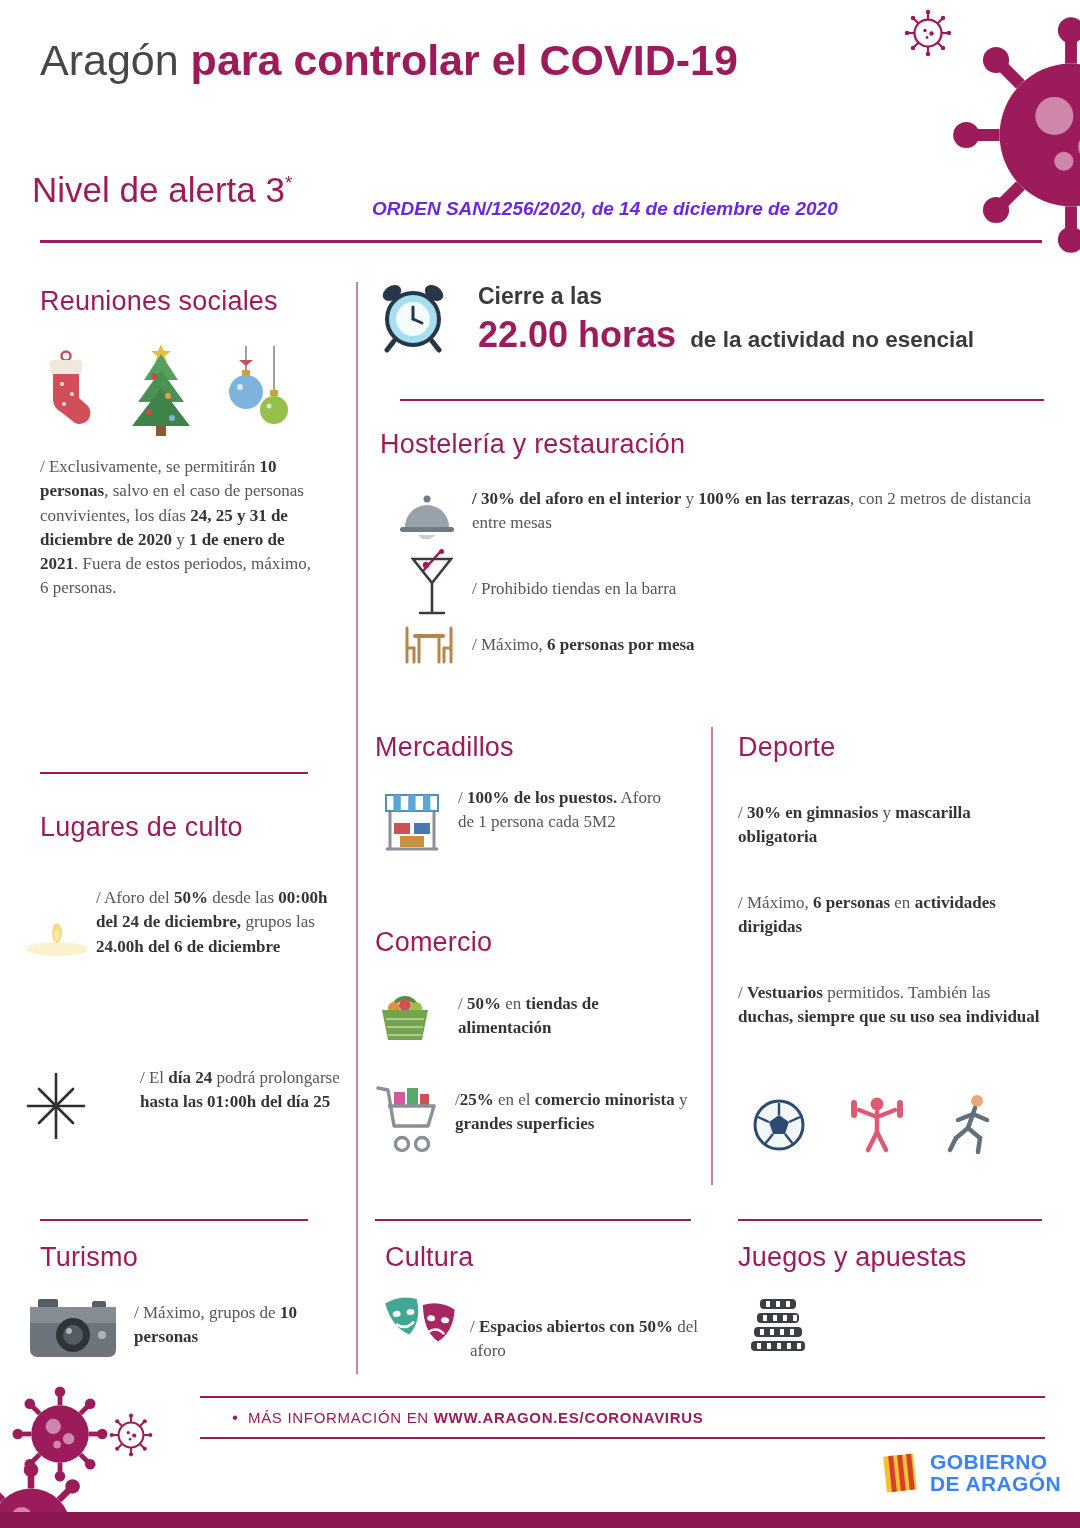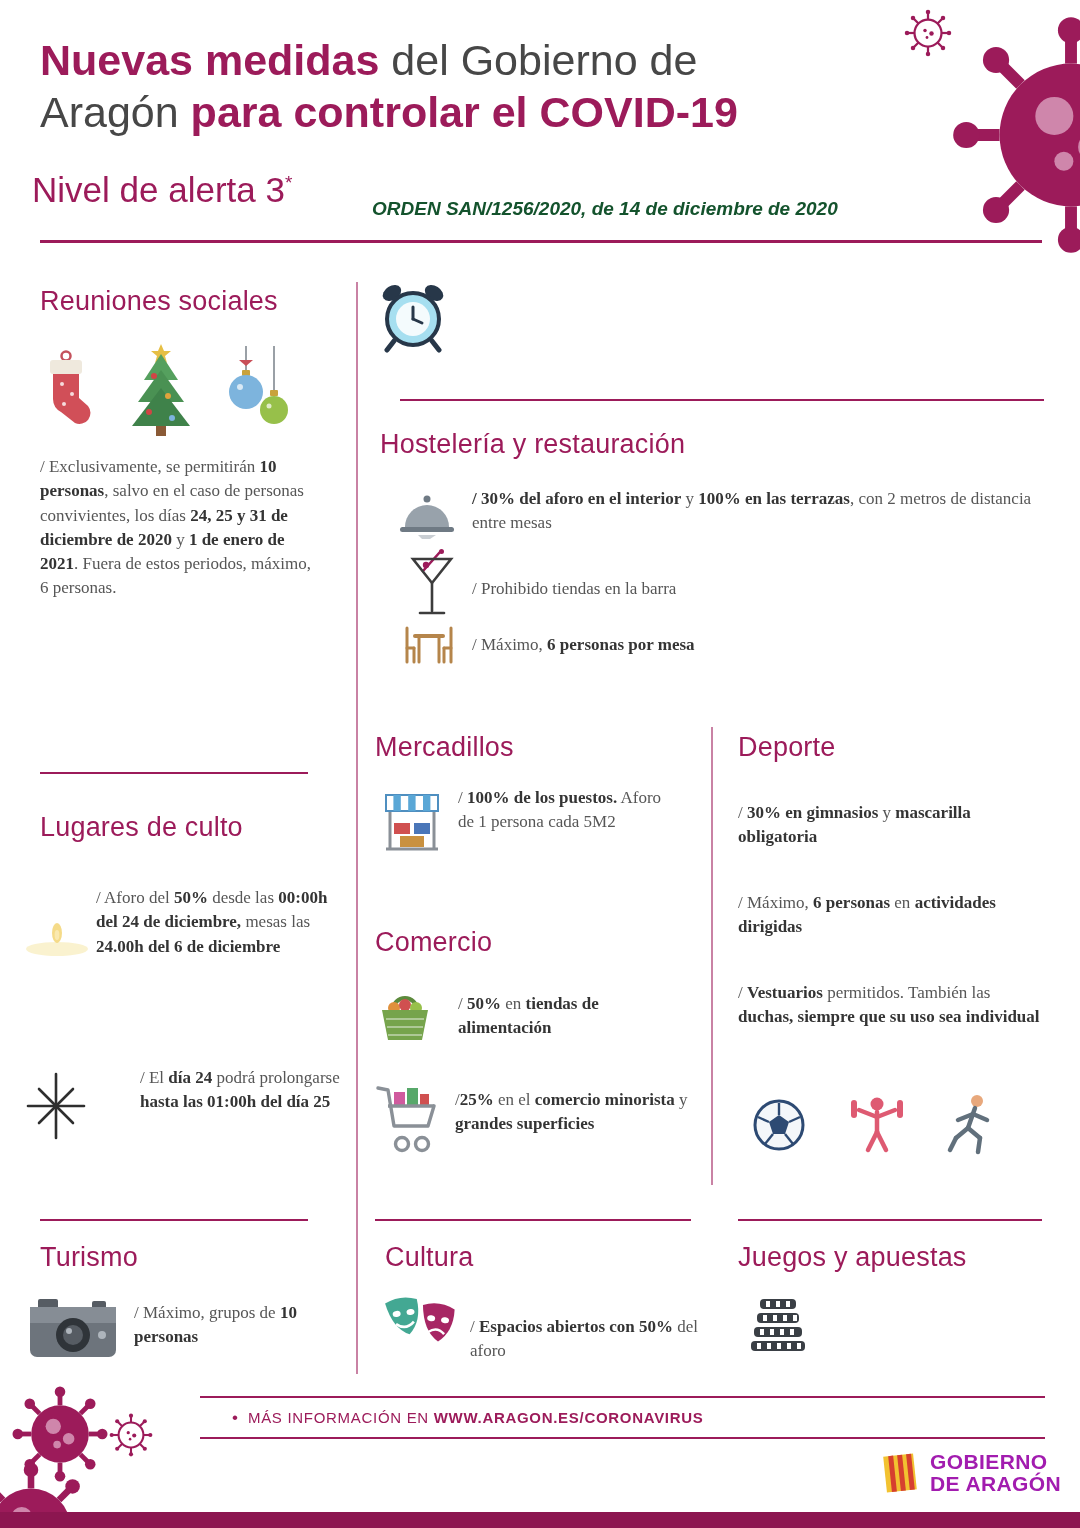--- a/index.html
+++ b/index.html
@@ -14,21 +14,21 @@
   .abs{position:absolute;}
   .accent{color:var(--accent);}
   .tbold{font-weight:700;}
   .b{font-weight:700;color:#343434;}
   .sec-heading{font-size:27px;font-weight:400;color:var(--accent);letter-spacing:.2px;}
   .body-text{font-size:17px;line-height:1.43;color:var(--body-col);font-family:Liberation Serif, serif;}
   .rule{background:var(--accent);height:2px;}
   .vline{background:rgba(156,27,90,.55);width:2px;}
   .icon{display:inline-block;line-height:0;}
   svg{display:block;}
-  .logo-text{font-size:21px;font-weight:700;color:#a21caf;line-height:1.05;letter-spacing:.4px;}
+  .logo-text{font-size:21px;font-weight:700;color:#3b82f6;line-height:1.05;letter-spacing:.4px;}
   .footer-info{font-size:15px;letter-spacing:.7px;color:var(--accent);}
 </style>
 </head>
 <body>
 
 <div id="page">
 
   <svg width="0" height="0" style="position:absolute">
     <defs>
       <g id="virus-shape">
@@ -93,28 +93,27 @@
         <use href="#virus-outline-shape"></use>
       </svg>
   </span>
   <span class="icon abs" style="left:952px;top:16px;color:var(--accent);">
     <svg width="238" height="238" viewBox="0 0 100 100">
         <use href="#virus-shape"></use>
       </svg>
   </span>
 
   <div class="abs" style="left:40px;top:34px;width:850px;font-size:43px;line-height:1.22;color:#474747;">
-    <div><span class="accent tbold">Nuevas medidas</span><span> del Gobierno de</span></div>
     <div><span>Aragón </span><span class="accent tbold">para controlar el COVID-19</span></div>
   </div>
 
   <div class="abs accent" style="left:32px;top:170px;font-size:35px;">
     <span>Nivel de alerta 3</span><sup style="font-size:19px;">*</sup>
   </div>
-  <div class="abs" style="left:372px;top:198px;font-size:19px;font-style:italic;font-weight:700;color:#14532d;">ORDEN SAN/1256/2020, de 14 de diciembre de 2020</div>
+  <div class="abs" style="left:372px;top:198px;font-size:19px;font-style:italic;font-weight:700;color:#6d28d9;">ORDEN SAN/1256/2020, de 14 de diciembre de 2020</div>
 
   <div class="abs rule" style="left:40px;top:240px;width:1002px;height:3px;"></div>
 
   <div class="abs vline" style="left:356px;top:282px;height:1092px;"></div>
   <div class="abs vline" style="left:711px;top:727px;height:458px;"></div>
 
   <h2 class="abs sec-heading" style="left:40px;top:286px;">Reuniones sociales</h2>
 
   <div class="abs" style="left:42px;top:336px;width:270px;height:102px;display:flex;align-items:flex-end;gap:28px;">
     <span class="icon">
@@ -161,21 +160,21 @@
 
   <h2 class="abs sec-heading" style="left:40px;top:812px;">Lugares de culto</h2>
 
   <span class="icon abs" style="left:22px;top:915px;">
     <svg width="70" height="45" viewBox="0 0 70 45">
       <ellipse cx="35" cy="34" rx="31" ry="7" fill="#f5e7a8" opacity=".55"></ellipse>
       <ellipse cx="35" cy="18" rx="5" ry="10" fill="#f2cf62" opacity=".75"></ellipse>
       <ellipse cx="35" cy="20" rx="2.4" ry="5" fill="#fae9b0"></ellipse>
     </svg>
   </span>
-  <div class="abs body-text" style="left:96px;top:886px;width:242px;"><span>/ Aforo del </span><span class="b">50%</span><span>  desde las </span><span class="b">00:00h del 24 de diciembre,</span><span> mesas las </span><span class="b">24.00h del 6 de diciembre</span></div>
+  <div class="abs body-text" style="left:96px;top:886px;width:242px;"><span>/ Aforo del </span><span class="b">50%</span><span>  desde las </span><span class="b">00:00h del 24 de diciembre,</span><span> grupos las </span><span class="b">24.00h del 6 de diciembre</span></div>
 
   <span class="icon abs" style="left:22px;top:1072px;">
     <svg width="68" height="68" viewBox="0 0 68 68" stroke="#2e2e2e" stroke-width="2.6" stroke-linecap="round">
       <line x1="34" y1="2" x2="34" y2="66"></line>
       <line x1="6" y1="34" x2="62" y2="34"></line>
       <line x1="17" y1="17" x2="51" y2="51"></line>
       <line x1="51" y1="17" x2="17" y2="51"></line>
     </svg>
   </span>
   <div class="abs body-text" style="left:96px;top:1066px;width:240px;margin-left:44px;"><span>/ El </span><span class="b">día 24</span><span> podrá prolongarse </span><span class="b">hasta las 01:00h del día 25</span></div>
@@ -203,20 +202,27 @@
       <ellipse cx="14" cy="12" rx="10" ry="7" transform="rotate(-32 14 12)" fill="#273749"></ellipse>
       <ellipse cx="56" cy="12" rx="10" ry="7" transform="rotate(32 56 12)" fill="#273749"></ellipse>
       <line x1="16" y1="60" x2="9" y2="69" stroke="#273749" stroke-width="5" stroke-linecap="round"></line>
       <line x1="54" y1="60" x2="61" y2="69" stroke="#273749" stroke-width="5" stroke-linecap="round"></line>
       <circle cx="35" cy="38" r="26" fill="#a6dff0" stroke="#273749" stroke-width="4"></circle>
       <circle cx="35" cy="38" r="17" fill="#f4fbfd"></circle>
       <line x1="35" y1="38" x2="35" y2="26" stroke="#273749" stroke-width="3" stroke-linecap="round"></line>
       <line x1="35" y1="38" x2="44" y2="42" stroke="#273749" stroke-width="3" stroke-linecap="round"></line>
     </svg>
   </span>
+  <div class="abs" style="left:478px;top:283px;">
+    <div style="font-size:23px;font-weight:700;color:#3a3a3a;">Cierre a las</div>
+    <div style="display:flex;align-items:baseline;gap:14px;margin-top:4px;">
+      <span class="accent tbold" style="font-size:36px;">22.00 horas</span>
+      <span style="font-size:22.5px;font-weight:700;color:#3a3a3a;">de la actividad no esencial</span>
+    </div>
+  </div>
   <div class="abs rule" style="left:400px;top:399px;width:644px;"></div>
 
   <h2 class="abs sec-heading" style="left:380px;top:429px;">Hostelería y restauración</h2>
 
   <span class="icon abs" style="left:398px;top:489px;">
     <svg width="58" height="50" viewBox="0 0 58 50">
       <circle cx="29" cy="10" r="3.5" fill="#6f7a84"></circle>
       <path d="M7 38 a22 22 0 0 1 44 0 z" fill="#98a2ab"></path>
       <rect x="2" y="38" width="54" height="5" rx="2.5" fill="#6f7a84"></rect>
       <path d="M20 46 l18 0 l-6 4 l-8 0 z" fill="#c9ced3"></path>

